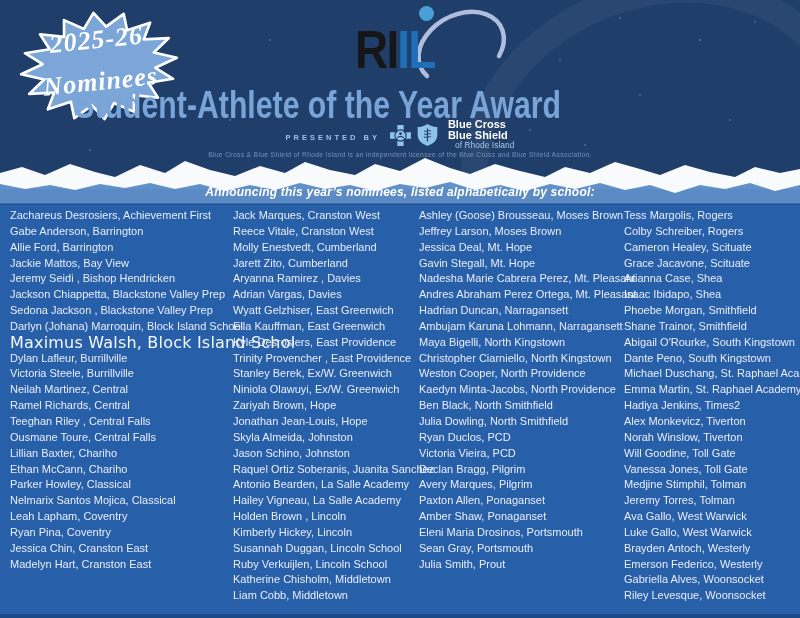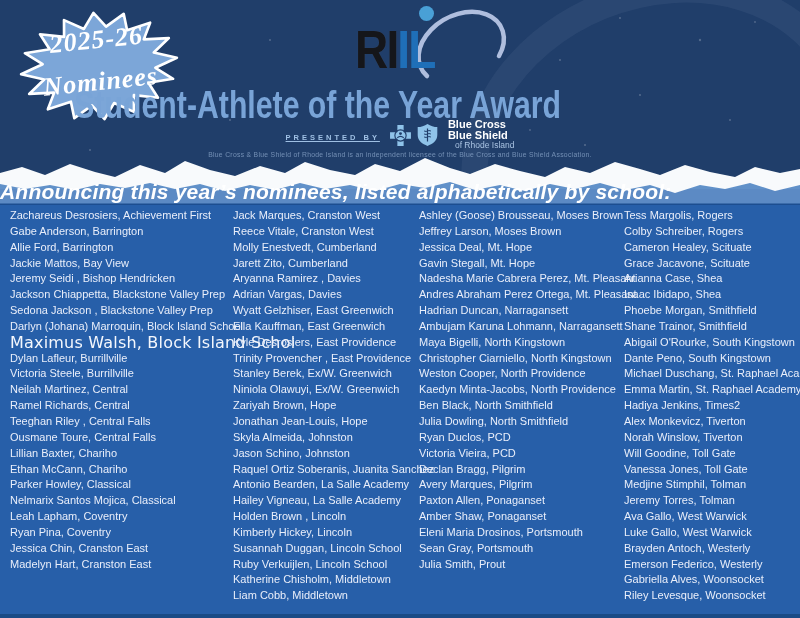--- a/index.html
+++ b/index.html
@@ -69,37 +69,36 @@
   }
 
   
   .presented-row{
     position:absolute;top:117px;left:0;width:800px;height:36px;
     display:flex;justify-content:center;align-items:center;gap:9px;
   }
   .presented-label{
     font-size:7.5px;font-weight:700;letter-spacing:3px;color:#9fc0e4;
     padding-top:4px;
-    text-decoration:underline;
   }
   .bcbs-icons{display:flex;gap:4px;align-items:center;}
   .bcbs-name{line-height:10.5px;}
   .bcbs-name .b1,.bcbs-name .b2{font-size:11px;font-weight:700;color:#fff;display:block;}
   .bcbs-name .b3{font-size:8.5px;color:#a9c3e2;display:block;margin-left:7px;}
 
   .disclaimer{
     position:absolute;top:151px;left:0;width:800px;text-align:center;
     font-size:6.8px;color:rgba(168,195,228,.6);letter-spacing:.3px;
   }
 
   
   .torn{position:absolute;bottom:0;left:0;}
   .banner-text{
     position:absolute;top:181px;left:0;width:800px;height:22px;line-height:22px;
-    text-align:left;color:#fff;font-weight:700;font-style:italic;font-size:21px;
+    text-align:center;color:#fff;font-weight:700;font-style:italic;font-size:12px;
     letter-spacing:.2px;z-index:5;
   }
 
   
   .list{position:absolute;top:205px;left:0;width:728px;height:409px;background:var(--body-bg);}
   .col{
     position:absolute;top:3px;white-space:nowrap;
     font-size:11px;color:var(--name-color);
   }
   .col .row{line-height:15.85px;height:15.85px;}

